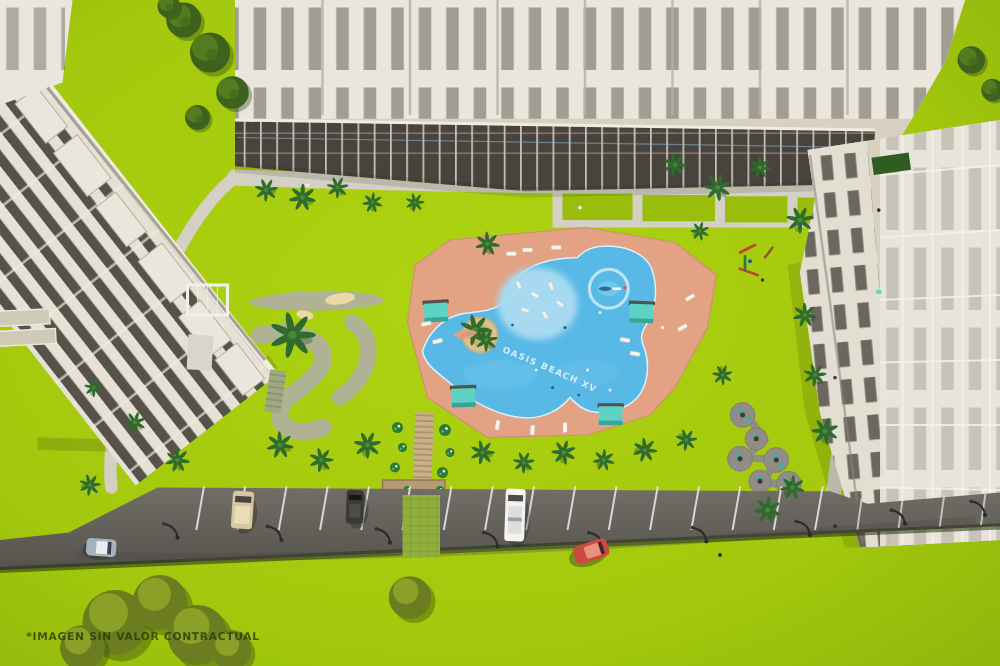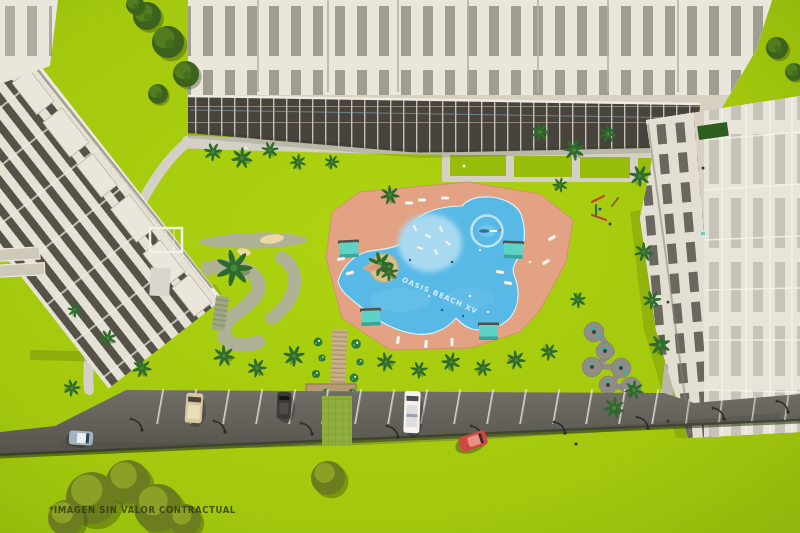--- a/index.html
+++ b/index.html
@@ -1,19 +1,19 @@
 <!DOCTYPE html>
 <html style="--lawn: #a5c90f; --lawn_deep: #99bd0b; --foliage_dark: #3f611d; --foliage_olive: #6b7d1e; --path: #d4d0c6; --building_light: #eae6db; --building_mid: #d8d1c2; --building_dark: #49453e; --deck: #e2a283; --pool: #58b9e6; --pool_shallow: #a7daf1; --pool_edge: #dbf2fb; --cabana: #5dd3c6; --asphalt: #67645e; --sand: #ead9a4; --golf_path: #afb294; --picnic_grey: #8f8d85; --bench_teal: #2fb7a6; --wood: #c4a87e; --watermark_color: #2c3a0d; --pool_label_color: #ddf1fb;"><head>
 <meta charset="utf-8">
 <style>
   html,body{margin:0;padding:0;background:#1b1b1b;font-family:"DejaVu Sans",sans-serif;}
   .stage{position:relative;width:800px;height:533px;overflow:hidden;background:var(--lawn,#a5c90f);}
   .stage svg{display:block;}
   .watermark{position:absolute;left:21px;top:505px;font-size:8.5px;font-weight:600;
-    letter-spacing:.6px;color:var(--watermark_color,#2c3a0d);opacity:.82;text-transform:uppercase;margin-left:28px;}
+    letter-spacing:.6px;color:var(--watermark_color,#2c3a0d);opacity:.82;text-transform:uppercase;}
   .pool-label{font-size:7px;font-weight:bold;letter-spacing:1.1px;fill:var(--pool_label_color,#ddf1fb);opacity:.92;} .f-lawn-deep{fill:var(--lawn_deep)}
   .f-path{fill:var(--path)} .s-path{stroke:var(--path)}
   .f-deck{fill:var(--deck)} .f-pool{fill:var(--pool)} .f-shallow{fill:var(--pool_shallow)}
   .f-cabana{fill:var(--cabana)}
   .f-sand{fill:var(--sand)} .f-golf{fill:var(--golf_path)} .s-golf{stroke:var(--golf_path)}
   .f-picnic{fill:var(--picnic_grey)} .s-picnic{stroke:var(--picnic_grey)}
   .f-bench{fill:var(--bench_teal)}
   .f-bldgl{fill:var(--building_light)} .f-bldgm{fill:var(--building_mid)}
 </style>
 </head>

